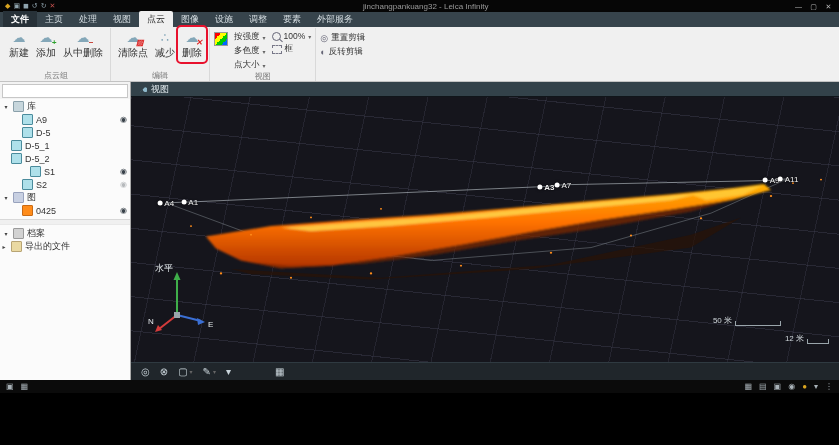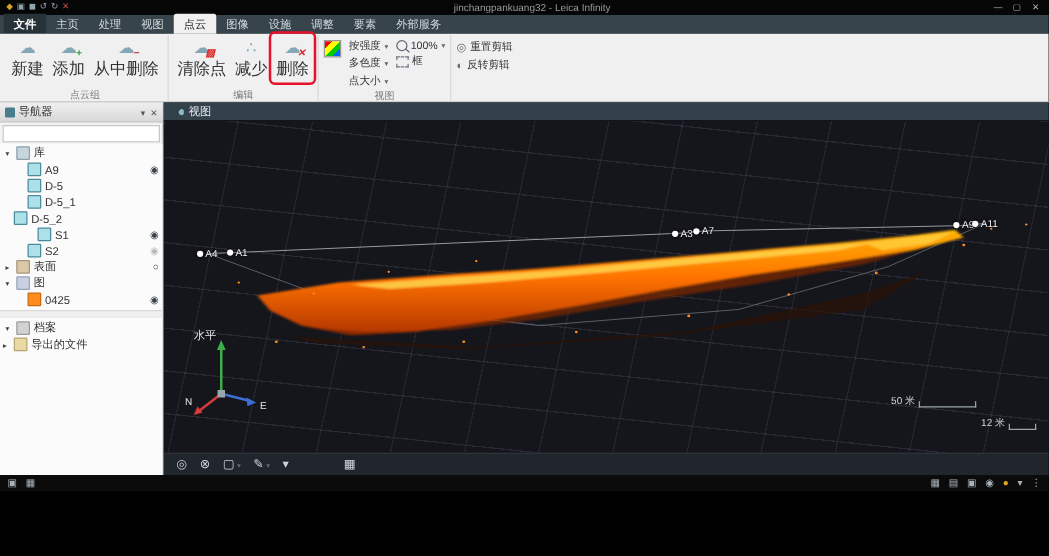--- a/index.html
+++ b/index.html
@@ -20,21 +20,21 @@
   .tab.file-tab{background:#273138;color:#fff;font-weight:bold;}
   .tab.active{background:#f0f0f0;color:#222;border-radius:2px 2px 0 0;}
 
   
   .ribbon{height:53px;background:#f0f0f0;border-bottom:1px solid #c3c3c3;display:flex;padding:1px 2px 0 2px;flex:none;}
   .rgroup{display:flex;flex-direction:column;border-right:1px solid #d9d9d9;padding:0 4px;}
   .rbuttons{flex:1;display:flex;align-items:flex-start;gap:1px;}
   .glabel{height:11px;font-size:8px;color:#7a7a7a;text-align:center;line-height:11px;white-space:nowrap;}
   .rbtn{display:flex;flex-direction:column;align-items:center;gap:1px;padding:3px 3px 1px 3px;border-radius:2px;}
   .rbtn .icn{font-size:13px;line-height:14px;color:#84a7b8;position:relative;}
-  .rbtn .lbl{font-size:13px;color:#333;white-space:nowrap;}
+  .rbtn .lbl{font-size:10px;color:#333;white-space:nowrap;}
   .badge{position:absolute;right:-4px;bottom:-2px;font-size:8px;font-weight:bold;line-height:8px;}
   .badge.plus{color:#2da12d;} .badge.minus{color:#c33327;} .badge.x{color:#d22;}
   .rbtn.annotated{outline:2px solid #e8112d;outline-offset:1px;}
   .vrows{display:flex;flex-direction:column;gap:2px;padding-top:3px;}
   .vrow{display:flex;align-items:center;gap:3px;font-size:8.5px;color:#333;white-space:nowrap;}
   .rainbow{width:12px;height:12px;border:1px solid #999;background:linear-gradient(135deg,#f00 0 25%,#ff0 25% 50%,#0c0 50% 75%,#06f 75% 100%);margin-top:4px;}
   .caret{font-size:6px;color:#666;}
   .mag{width:7px;height:7px;border:1px solid #667;border-radius:50%;position:relative;display:inline-block;}
   .mag::after{content:"";position:absolute;width:4px;height:1px;background:#667;right:-3px;bottom:-1px;transform:rotate(40deg);}
   .framebox{width:8px;height:7px;border:1px dashed #778;display:inline-block;}
@@ -211,26 +211,20 @@
         </div>
       </div>
       <div class="glabel"></div>
     </div>
 
   </div>
 
   <div class="main">
 
     <aside class="navigator">
-      <div class="nheader">
-        <span class="nh-icon"></span>
-        <span>导航器</span>
-        <span class="sp"></span>
-        <span id="nhicons"><span class="ph-icon" style="margin-left: 4px;">▾</span><span class="ph-icon" style="margin-left: 4px;">✕</span></span>
-      </div>
       <div class="nsearch">
         <input placeholder="" style="">
       </div>
       <div class="tree">
         <div id="tree">
             <div class="trow" style="padding-left: 2px;">
               <span class="ex">▾</span>
               <span class="ticon cloudgroup"></span>
               <span class="tlabel">库</span>
             </div>
@@ -238,47 +232,41 @@
               <span class="ex"></span>
               <span class="ticon station"></span>
               <span class="tlabel">A9</span>
               <span class="teye">◉</span>
             </div>
             <div class="trow" style="padding-left: 11px;">
               <span class="ex"></span>
               <span class="ticon station"></span>
               <span class="tlabel">D-5</span>
             </div>
-            <div class="trow" style="padding-left: 11px;">
+            <div class="trow" style="">
               <span class="ex"></span>
               <span class="ticon station"></span>
               <span class="tlabel">D-5_1</span>
             </div>
             <div class="trow" style="">
               <span class="ex"></span>
               <span class="ticon station"></span>
               <span class="tlabel">D-5_2</span>
             </div>
             <div class="trow" style="padding-left: 19px;">
               <span class="ex"></span>
               <span class="ticon station"></span>
               <span class="tlabel">S1</span>
               <span class="teye">◉</span>
             </div>
             <div class="trow" style="padding-left: 11px;">
               <span class="ex"></span>
               <span class="ticon station"></span>
               <span class="tlabel">S2</span>
               <span class="teye dim">◉</span>
-            </div>
-            <div class="trow" style="padding-left: 2px;">
-              <span class="ex">▸</span>
-              <span class="ticon surface"></span>
-              <span class="tlabel">表面</span>
-              <span class="teye">○</span>
             </div>
             <div class="trow" style="padding-left: 2px;">
               <span class="ex">▾</span>
               <span class="ticon images"></span>
               <span class="tlabel">图</span>
             </div>
             <div class="trow" style="padding-left: 11px;">
               <span class="ex"></span>
               <span class="ticon imagegroup"></span>
               <span class="tlabel">0425</span>
@@ -359,21 +347,21 @@
 
         <div id="markers">
             <div class="marker" style="left: 4.9%; top: 40%;">
               <span class="mdot"></span>
               <span class="mlabel">A4</span>
             </div>
             <div class="marker" style="left: 8.3%; top: 39.5%;">
               <span class="mdot"></span>
               <span class="mlabel">A1</span>
             </div>
-            <div class="marker" style="left: 58.6%; top: 33.8%;">
+            <div class="marker" style="left: 58.6%; top: 33.8%; font-weight: bold;">
               <span class="mdot"></span>
               <span class="mlabel">A3</span>
             </div>
             <div class="marker" style="left: 61%; top: 33.2%;">
               <span class="mdot"></span>
               <span class="mlabel">A7</span>
             </div>
             <div class="marker" style="left: 90.4%; top: 31.4%;">
               <span class="mdot"></span>
               <span class="mlabel">A9</span>

